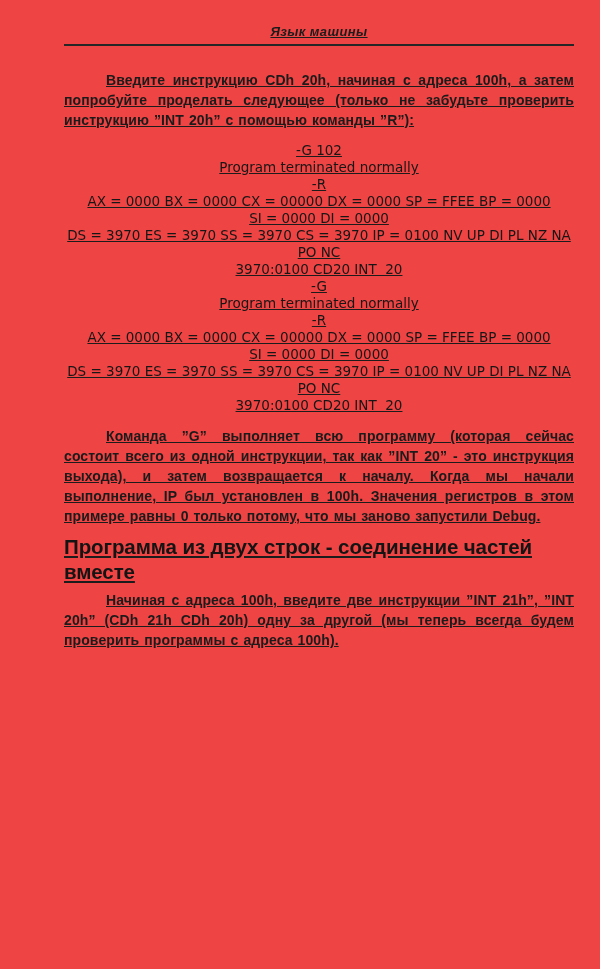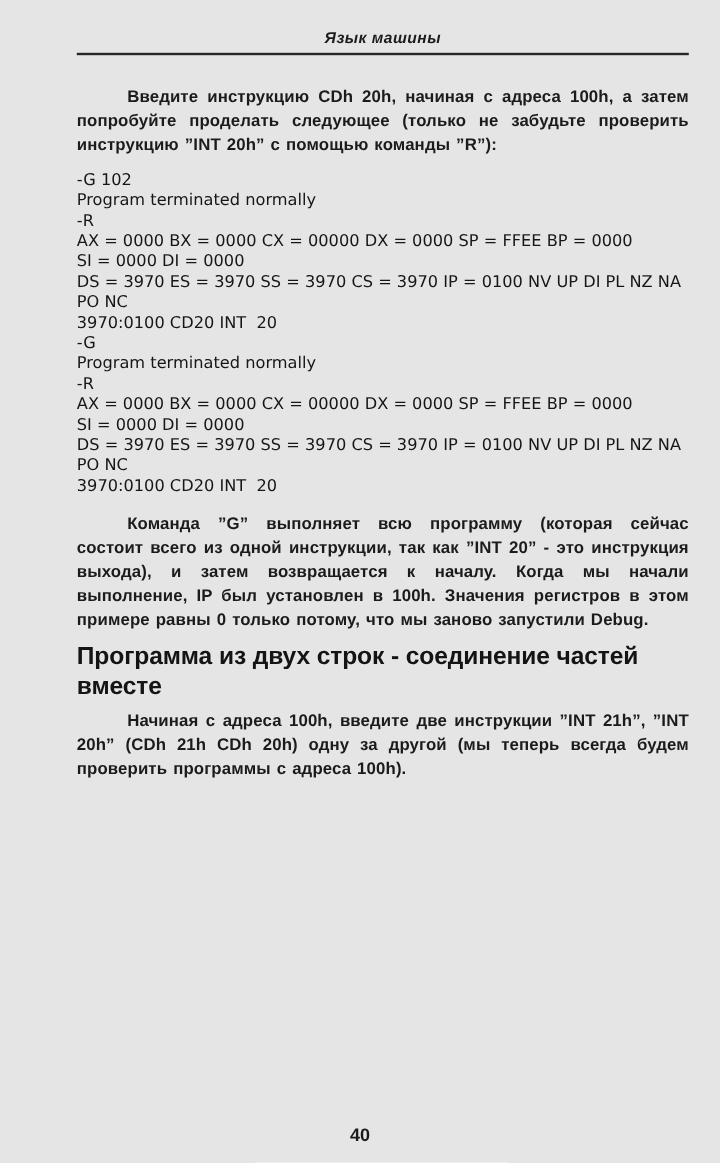--- a/index.html
+++ b/index.html
@@ -2,25 +2,26 @@
 <html><head>
 <meta charset="utf-8">
 <style>
   * { margin: 0; padding: 0; box-sizing: border-box; }
   html, body { background: #ffffff; }
   .page {
     position: relative;
     width: 600px;
     height: 969px;
     margin: 0 auto;
-    background: #e5e5e5;
+    background: #ef4444;
     font-family: "Liberation Sans", sans-serif;
     color: #1c1c1c;
     padding: 24px 26px 0 64px;
     overflow: hidden;
+    text-decoration: underline;
   }
   .running-head {
     text-align: center;
     font-size: 13px;
     font-weight: bold;
     font-style: italic;
     letter-spacing: 0.4px;
     padding-bottom: 5px;
     border-bottom: 2px solid #262626;
   }
@@ -35,20 +36,21 @@
     color: #1b1b1b;
   }
   p.indent { text-indent: 42px; }
   .code-block {
     margin: 12px 0 12px 0;
     font-family: "DejaVu Sans", sans-serif;
     font-size: 13.5px;
     line-height: 17px;
     white-space: pre;
     color: #161616;
+    text-align: center;
   }
   .code-line { white-space: pre; }
   .section-heading {
     font-size: 20.5px;
     font-weight: bold;
     line-height: 25px;
     margin: 8px 0 6px 0;
     letter-spacing: -0.1px;
     color: #141414;
     text-align: left;
@@ -82,15 +84,14 @@
     <p class="body indent">Команда ”G” выполняет всю программу (которая сейчас состоит всего из одной инструкции, так как ”INT 20” - это инструкция выхода), и затем возвращается к началу. Когда мы начали выполнение, IP был установлен в 100h. Значения регистров в этом примере равны 0 только потому, что мы заново запустили Debug.</p>
 
 
     <h2 class="section-heading">Программа из двух строк - соединение частей вместе</h2>
 
     <p class="body indent">Начиная с адреса 100h, введите две инструкции ”INT 21h”, ”INT 20h” (CDh 21h CDh 20h) одну за другой (мы теперь всегда будем проверить программы с адреса 100h).</p>
 
 
   </div>
 
-  <div class="page-number">40</div>
 
 </div>
 
 </body></html>

